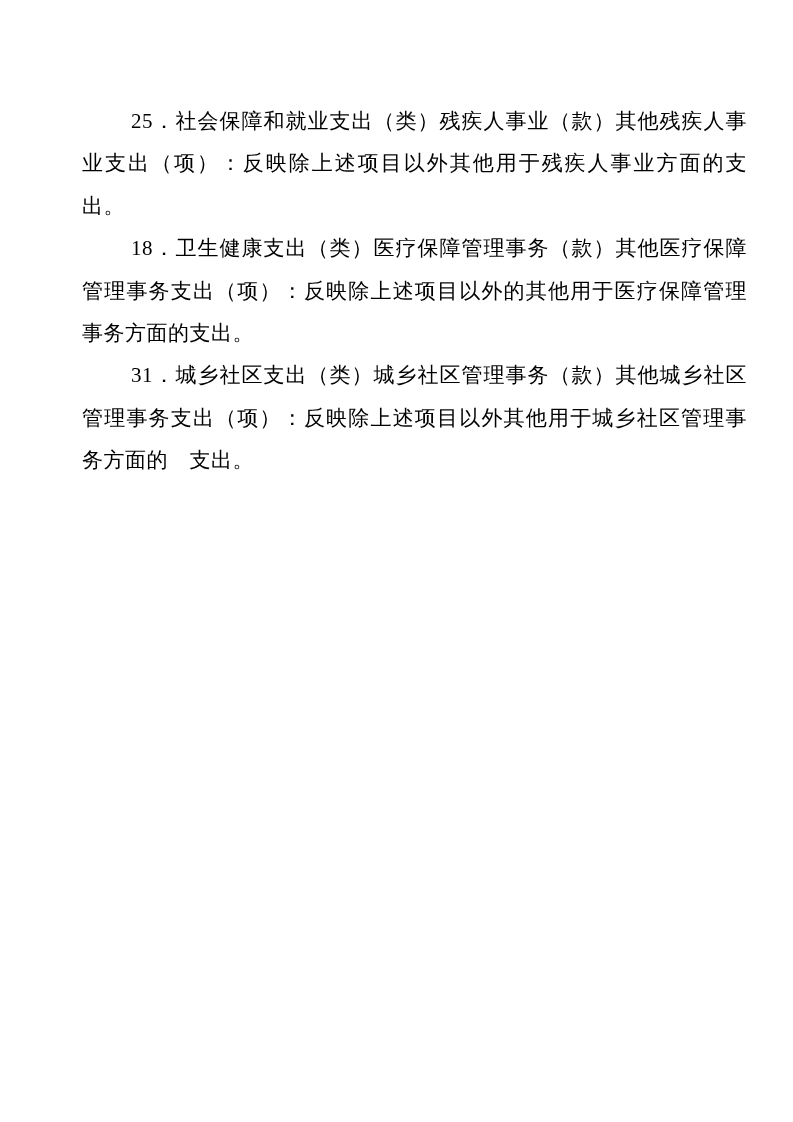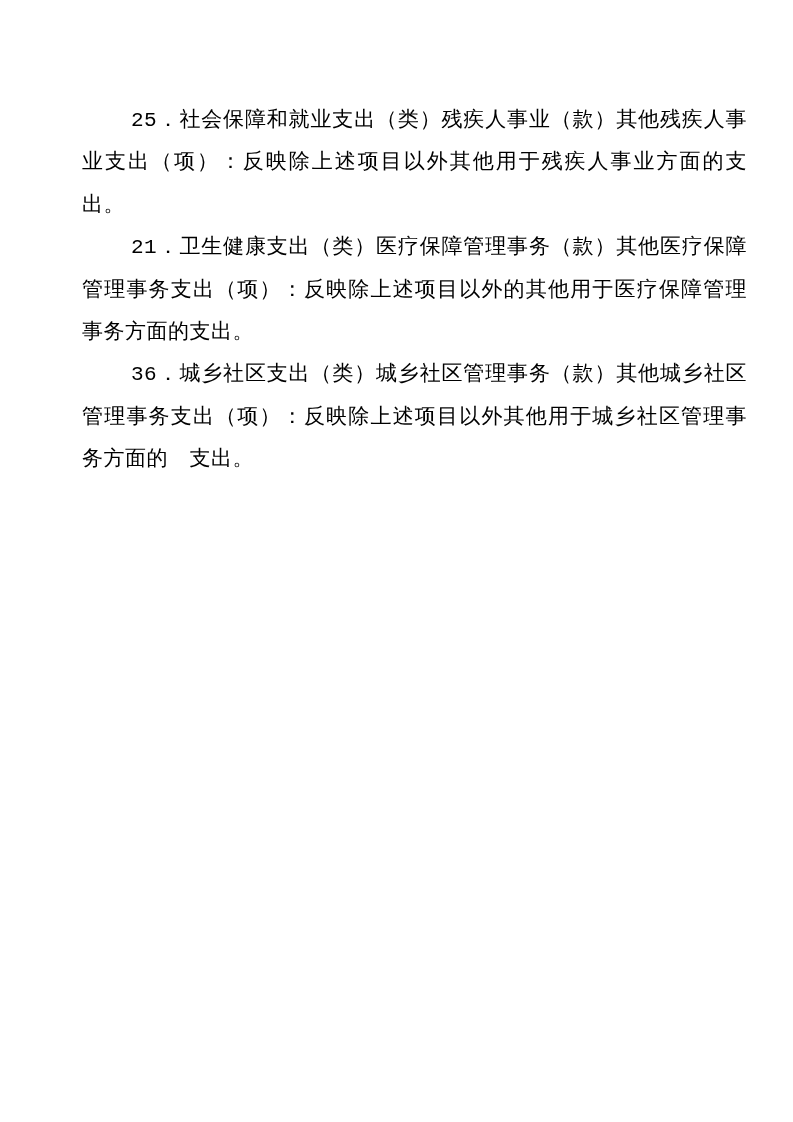--- a/index.html
+++ b/index.html
@@ -6,21 +6,21 @@
     margin: 0;
     padding: 0;
     background: #ffffff;
   }
   .page {
     position: relative;
     width: 793px;
     height: 855px;
     background: #ffffff;
     color: #000000;
-    font-family: Liberation Mono, monospace;
+    font-family: Liberation Serif, serif;
     overflow: hidden;
     box-sizing: border-box;
   }
   .content {
     position: absolute;
     top: 100px;
     left: 82px;
     width: 665px;
     font-size: 21px;
     line-height: 42.4px;
@@ -43,17 +43,17 @@
     letter-spacing: 1px;
     color: #000000;
   }
 </style>
 </head>
 <body>
 
 <div class="page">
   <div class="content">
     <p>25．社会保障和就业支出（类）残疾人事业（款）其他残疾人事业支出（项）：反映除上述项目以外其他用于残疾人事业方面的支出。</p>
-    <p>21．卫生健康支出（类）医疗保障管理事务（款）其他医疗保障管理事务支出（项）：反映除上述项目以外的其他用于医疗保障管理事务方面的支出。</p>
-    <p>36．城乡社区支出（类）城乡社区管理事务（款）其他城乡社区管理事务支出（项）：反映除上述项目以外其他用于城乡社区管理事务方面的　支出。</p>
+    <p>18．卫生健康支出（类）医疗保障管理事务（款）其他医疗保障管理事务支出（项）：反映除上述项目以外的其他用于医疗保障管理事务方面的支出。</p>
+    <p>31．城乡社区支出（类）城乡社区管理事务（款）其他城乡社区管理事务支出（项）：反映除上述项目以外其他用于城乡社区管理事务方面的　支出。</p>
   </div>
   <div class="footer">- 48 -</div>
 </div>
 
 </body></html>

